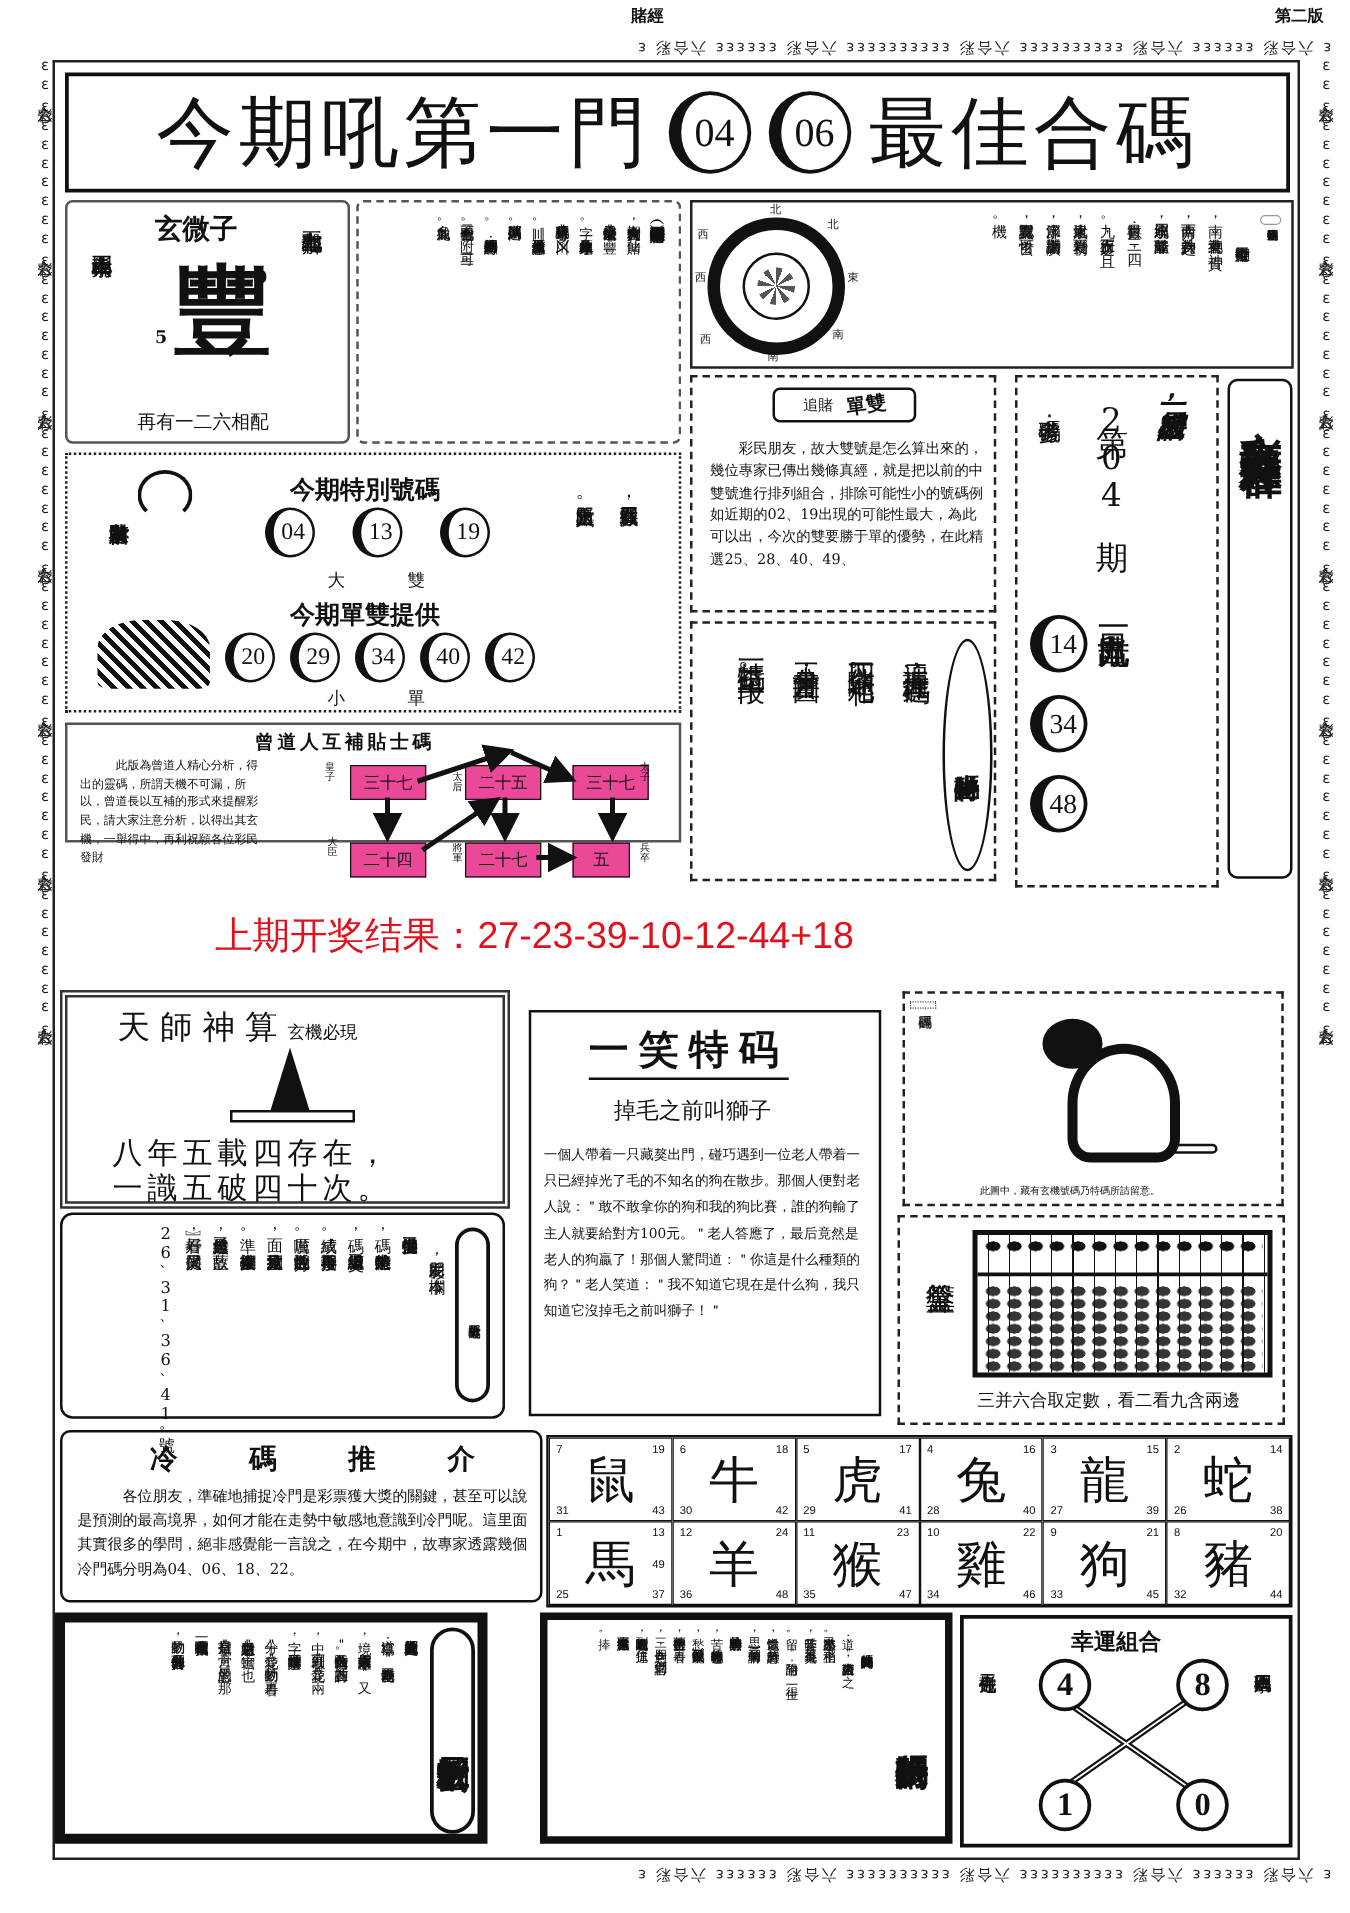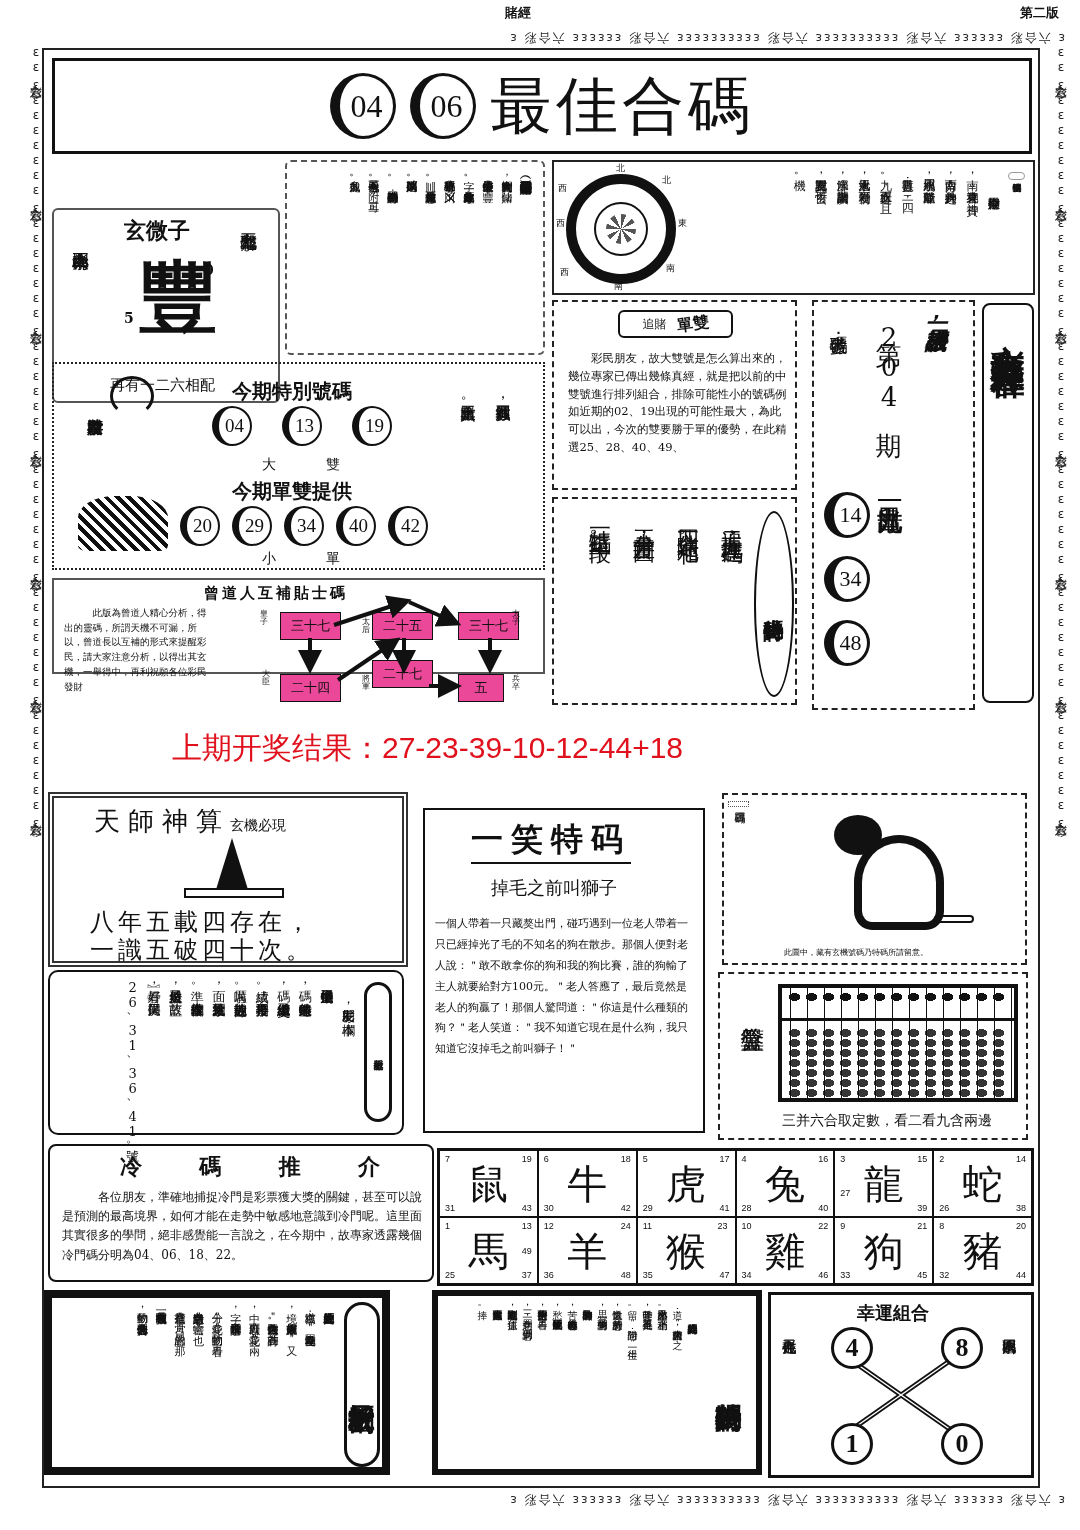--- a/index.html
+++ b/index.html
@@ -30,26 +30,27 @@
 <div class="abs" style="left:1020px;top:4px;font-size:13px;font-weight:bold;">第二版</div>
 
 <div class="border-strip" style="left:20px;top:28px;width:1045px;height:18px;transform:rotate(180deg);">ɛ 六合彩 ɛɛɛɛɛɛ 六合彩 ɛɛɛɛɛɛɛɛɛɛ 六合彩 ɛɛɛɛɛɛɛɛɛɛ 六合彩 ɛɛɛɛɛɛ 六合彩 ɛ</div>
 <div class="border-strip" style="left:20px;top:1490px;width:1045px;height:18px;transform:rotate(180deg);">ɛ 六合彩 ɛɛɛɛɛɛ 六合彩 ɛɛɛɛɛɛɛɛɛɛ 六合彩 ɛɛɛɛɛɛɛɛɛɛ 六合彩 ɛɛɛɛɛɛ 六合彩 ɛ</div>
 <div class="border-strip border-v" style="left:20px;top:45px;width:22px;height:1445px;">ɛɛ六合彩ɛɛɛɛɛɛɛɛ六合彩ɛɛɛɛɛɛɛɛ六合彩ɛɛɛɛɛɛɛɛ六合彩ɛɛɛɛɛɛɛɛ六合彩ɛɛɛɛɛɛɛɛ六合彩ɛɛɛɛɛɛɛɛ六合彩ɛ</div>
 <div class="border-strip border-v" style="left:1045px;top:45px;width:22px;height:1445px;">ɛɛ六合彩ɛɛɛɛɛɛɛɛ六合彩ɛɛɛɛɛɛɛɛ六合彩ɛɛɛɛɛɛɛɛ六合彩ɛɛɛɛɛɛɛɛ六合彩ɛɛɛɛɛɛɛɛ六合彩ɛɛɛɛɛɛɛɛ六合彩ɛ</div>
 
 <div class="abs" style="left:42px;top:48px;width:998px;height:1440px;border:2px solid #222;"></div>
 
 <div class="abs solid" style="left:52px;top:58px;width:980px;height:96px;display:flex;align-items:center;justify-content:center;gap:14px;border-width:3px;">
+  <span class="bold-title" style="font-size:62px;letter-spacing:4px;font-weight:normal;font-family:'DejaVu Serif',serif;">今期吼第一門</span>
   <span class="ball big" style="width:66px;height:66px;font-size:32px;">04</span>
   <span class="ball big" style="width:66px;height:66px;font-size:32px;">06</span>
   <span class="bold-title" style="font-size:62px;letter-spacing:4px;font-weight:normal;font-family:'DejaVu Serif',serif;">最佳合碼</span>
 </div>
 
-<div class="abs" style="left:52px;top:160px;width:228px;height:195px;border:2px solid #555;border-radius:6px;margin-top:48px;">
+<div class="abs" style="left:52px;top:160px;width:228px;height:195px;border:2px solid #555;border-radius:6px;">
   <div class="abs bold-title" style="left:70px;top:6px;font-size:22px;">玄微子</div>
   <div class="abs v" style="left:18px;top:30px;font-size:17px;line-height:1;">五四中小大為稀</div>
   <div class="abs v" style="left:186px;top:10px;font-size:17px;line-height:1;">三七和九齊出擊</div>
   <div class="abs" style="left:85px;top:48px;font-size:78px;font-weight:bold;line-height:1;">豐</div>
   <div class="abs" style="left:150px;top:52px;font-size:14px;font-weight:bold;">0</div>
   <div class="abs" style="left:70px;top:100px;font-size:14px;font-weight:bold;">5</div>
   <div class="abs" style="left:56px;top:166px;font-size:15px;">再有一二六相配</div>
 </div>
 
 <div class="abs" style="left:285px;top:160px;width:260px;height:195px;border:2px dashed #555;border-radius:6px;">
@@ -155,21 +156,21 @@
 
   <div class="abs" style="left:206px;top:30px;font-size:8px;width:10px;line-height:1;">皇子</div>
   <div class="abs box-label" style="left:226px;top:32px;">三十七</div>
   <div class="abs" style="left:308px;top:38px;font-size:8px;width:10px;line-height:1;">太后</div>
   <div class="abs box-label" style="left:318px;top:32px;">二十五</div>
   <div class="abs box-label" style="left:404px;top:32px;">三十七</div>
   <div class="abs" style="left:458px;top:30px;font-size:8px;width:10px;line-height:1;">太子</div>
   <div class="abs" style="left:208px;top:90px;font-size:8px;width:10px;line-height:1;">大臣</div>
   <div class="abs box-label" style="left:226px;top:94px;">二十四</div>
   <div class="abs" style="left:308px;top:95px;font-size:8px;width:10px;line-height:1;">將軍</div>
-  <div class="abs box-label" style="left:318px;top:80px;">二十七</div>
+  <div class="abs box-label" style="left:318px;top:94px;">二十七</div>
   <div class="abs box-label" style="left:404px;top:94px;width:46px;text-align:center;">五</div>
   <div class="abs" style="left:458px;top:95px;font-size:8px;width:10px;line-height:1;">兵卒</div>
   <svg class="abs" style="left:200px;top:0;" width="290" height="126">
     <defs>
         <marker id="ah" markerWidth="6" markerHeight="6" refX="4" refY="3" orient="auto">
           <path d="M0,0 L6,3 L0,6 z" fill="#111"></path>
         </marker>
       </defs>
     <g stroke="#111" stroke-width="4" fill="none" marker-end="url(#ah)">
       <line x1="80" y1="45" x2="150" y2="22"></line>
@@ -289,21 +290,21 @@
   <div class="zcell">
       <span style="left:5px;top:3px">4</span>
       <span style="right:5px;top:3px">16</span>
       <span style="left:5px;bottom:3px">28</span>
       <span style="right:5px;bottom:3px">40</span>
       <div class="glyph">兔</div>
     </div>
   <div class="zcell">
       <span style="left:5px;top:3px">3</span>
       <span style="right:5px;top:3px">15</span>
-      <span style="left:5px;bottom:18px">27</span>
+      <span style="left:5px;bottom:3px">27</span>
       <span style="right:5px;bottom:3px">39</span>
       <div class="glyph">龍</div>
     </div>
   <div class="zcell">
       <span style="left:5px;top:3px">2</span>
       <span style="right:5px;top:3px">14</span>
       <span style="left:5px;bottom:3px">26</span>
       <span style="right:5px;bottom:3px">38</span>
       <div class="glyph">蛇</div>
     </div>

